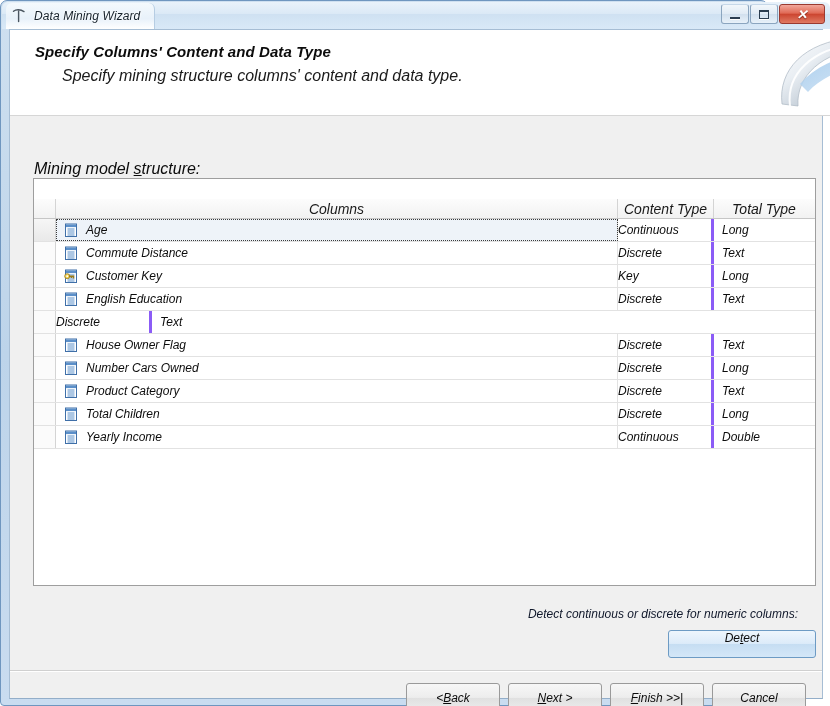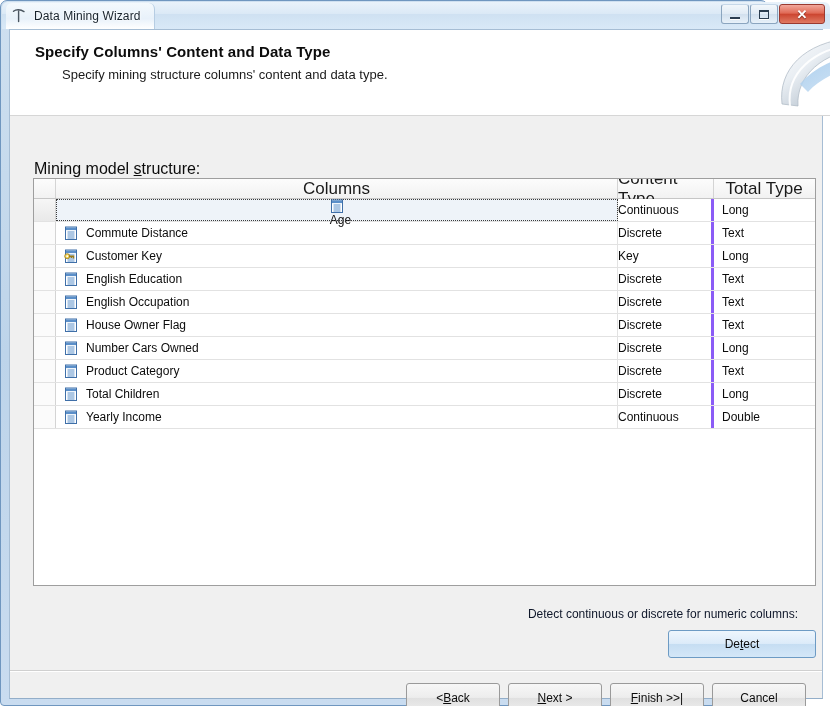--- a/index.html
+++ b/index.html
@@ -18,20 +18,21 @@
   .window {
     position: absolute;
     left: 0; top: 0;
     width: 768px;
     height: 706px;
     box-sizing: border-box;
     background: linear-gradient(to bottom, #cfe0f0 0%, #bdd4ea 50%, #c9dcf0 100%);
     border: 1px solid #6f96bf;
     border-radius: 7px 7px 4px 4px;
     padding: 0;
+    font-style: italic;
   }
 
   
   .titlebar {
     position: absolute;
     left: 1px; top: 1px;
     width: 828px;
     height: 27px;
     box-sizing: border-box;
     background: linear-gradient(to bottom, #e9f2fa 0%, #dbe9f6 44%, #cfe1f2 46%, #d9e9f7 100%);
@@ -135,21 +136,21 @@
     position: absolute;
     left: 25px; top: 13px;
     font-size: 15px;
     font-weight: bold;
     color: #0c0c0c;
     letter-spacing: 0.1px;
   }
   .banner-sub {
     position: absolute;
     left: 52px; top: 37px;
-    font-size: 13px;
+    font-size: 16px;
     color: #1a1a1a;
   }
   .banner-art {
     position: absolute;
     right: -8px; top: -4px;
     width: 110px; height: 92px;
     overflow: hidden;
   }
 
   
@@ -170,22 +171,23 @@
     box-sizing: border-box;
     background: #ffffff;
     border: 1px solid #9e9e9e;
     overflow: hidden;
   }
   .grid-head {
     display: flex;
     height: 19px;
     background: linear-gradient(to bottom, #fcfcfc 0%, #f2f2f2 100%);
     border-bottom: 1px solid #c6c6c6;
-    font-size: 17px;
+    font-size: 14px;
     color: #1a1a1a;
+    margin-top: 20px;
   }
   .gh-sel {
     width: 22px;
     flex: 0 0 auto;
     border-right: 1px solid #d4d4d4;
     box-sizing: border-box;
   }
   .gh-col {
     flex: 0 0 auto;
     box-sizing: border-box;
@@ -206,21 +208,20 @@
     box-sizing: border-box;
     border-bottom: 1px solid #e2e2e2;
     font-size: 12px;
     color: #0c0c0c;
     background: #ffffff;
   }
   .grow.selected .gc-name {
     background: #eef3f9;
     outline: 1px dotted #3b3b3b;
     outline-offset: -1px;
-    flex-direction: column;
   }
   .grow.selected .gc-sel {
     background: linear-gradient(to bottom, #f6f6f6 0%, #e9e9e9 100%);
   }
   .gc-sel {
     width: 22px;
     flex: 0 0 auto;
     box-sizing: border-box;
     border-right: 1px solid #d4d4d4;
     background: #fbfbfb;
@@ -270,21 +271,20 @@
     position: absolute;
     left: 658px; top: 600px;
     width: 148px; height: 28px;
     box-sizing: border-box;
     border: 1px solid #6d9bc4;
     border-radius: 3px;
     background: linear-gradient(to bottom, #eef6fd 0%, #dcebf9 48%, #c5ddf2 50%, #d4e7f8 100%);
     font-size: 12px;
     color: #0c0c0c;
     display: flex;
-    align-items: center;
     justify-content: center;
     font-family: "Liberation Sans", sans-serif;
     cursor: default;
   }
 
   
   .sep {
     position: absolute;
     left: 0; top: 640px;
     width: 812px;
@@ -445,31 +445,20 @@
     <rect x="3.5" y="9.5" width="7" height="1" fill="#5b8fc9"></rect>
     <rect x="3.5" y="11.5" width="7" height="1" fill="#5b8fc9"></rect>
                 </svg></span>
               <span class="row-label">English Education</span>
             </div>
             <div class="gc-content">Discrete</div>
             <div class="gc-data">Text</div>
           </div>
           <div class="grow">
             <div class="gc-sel"></div>
-            <div class="gc-name">
-              <span class="row-icon"><svg width="14" height="14" viewBox="0 0 14 14">
-    <rect x="1.5" y="1" width="11" height="12.5" fill="#ffffff" stroke="#3f6fa8" stroke-width="1"></rect>
-    <rect x="2" y="1.5" width="10" height="2.6" fill="#5b8fc9"></rect>
-    <rect x="3.5" y="5.5" width="7" height="1" fill="#5b8fc9"></rect>
-    <rect x="3.5" y="7.5" width="7" height="1" fill="#5b8fc9"></rect>
-    <rect x="3.5" y="9.5" width="7" height="1" fill="#5b8fc9"></rect>
-    <rect x="3.5" y="11.5" width="7" height="1" fill="#5b8fc9"></rect>
-                </svg></span>
-              <span class="row-label">English Occupation</span>
-            </div>
             <div class="gc-content">Discrete</div>
             <div class="gc-data">Text</div>
           </div>
           <div class="grow">
             <div class="gc-sel"></div>
             <div class="gc-name">
               <span class="row-icon"><svg width="14" height="14" viewBox="0 0 14 14">
     <rect x="1.5" y="1" width="11" height="12.5" fill="#ffffff" stroke="#3f6fa8" stroke-width="1"></rect>
     <rect x="2" y="1.5" width="10" height="2.6" fill="#5b8fc9"></rect>
     <rect x="3.5" y="5.5" width="7" height="1" fill="#5b8fc9"></rect>

